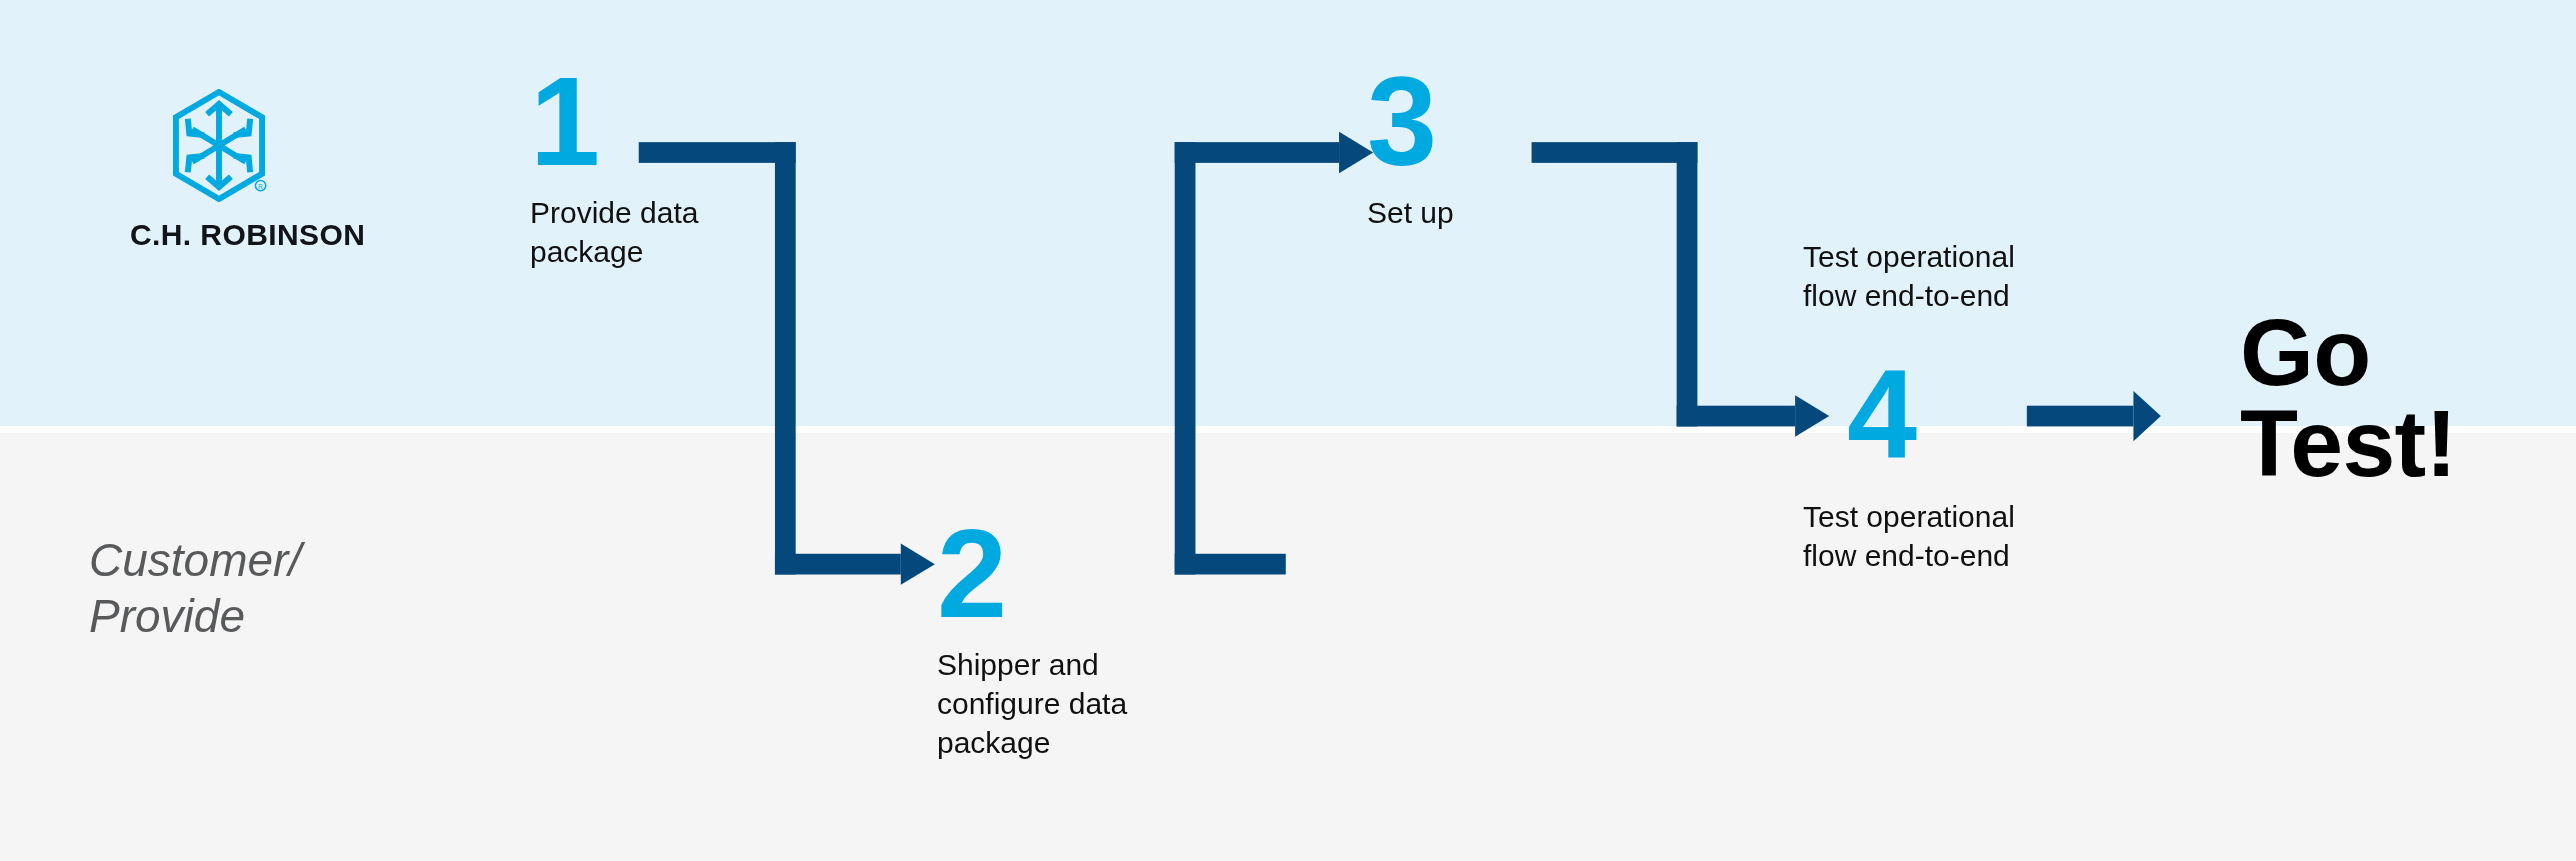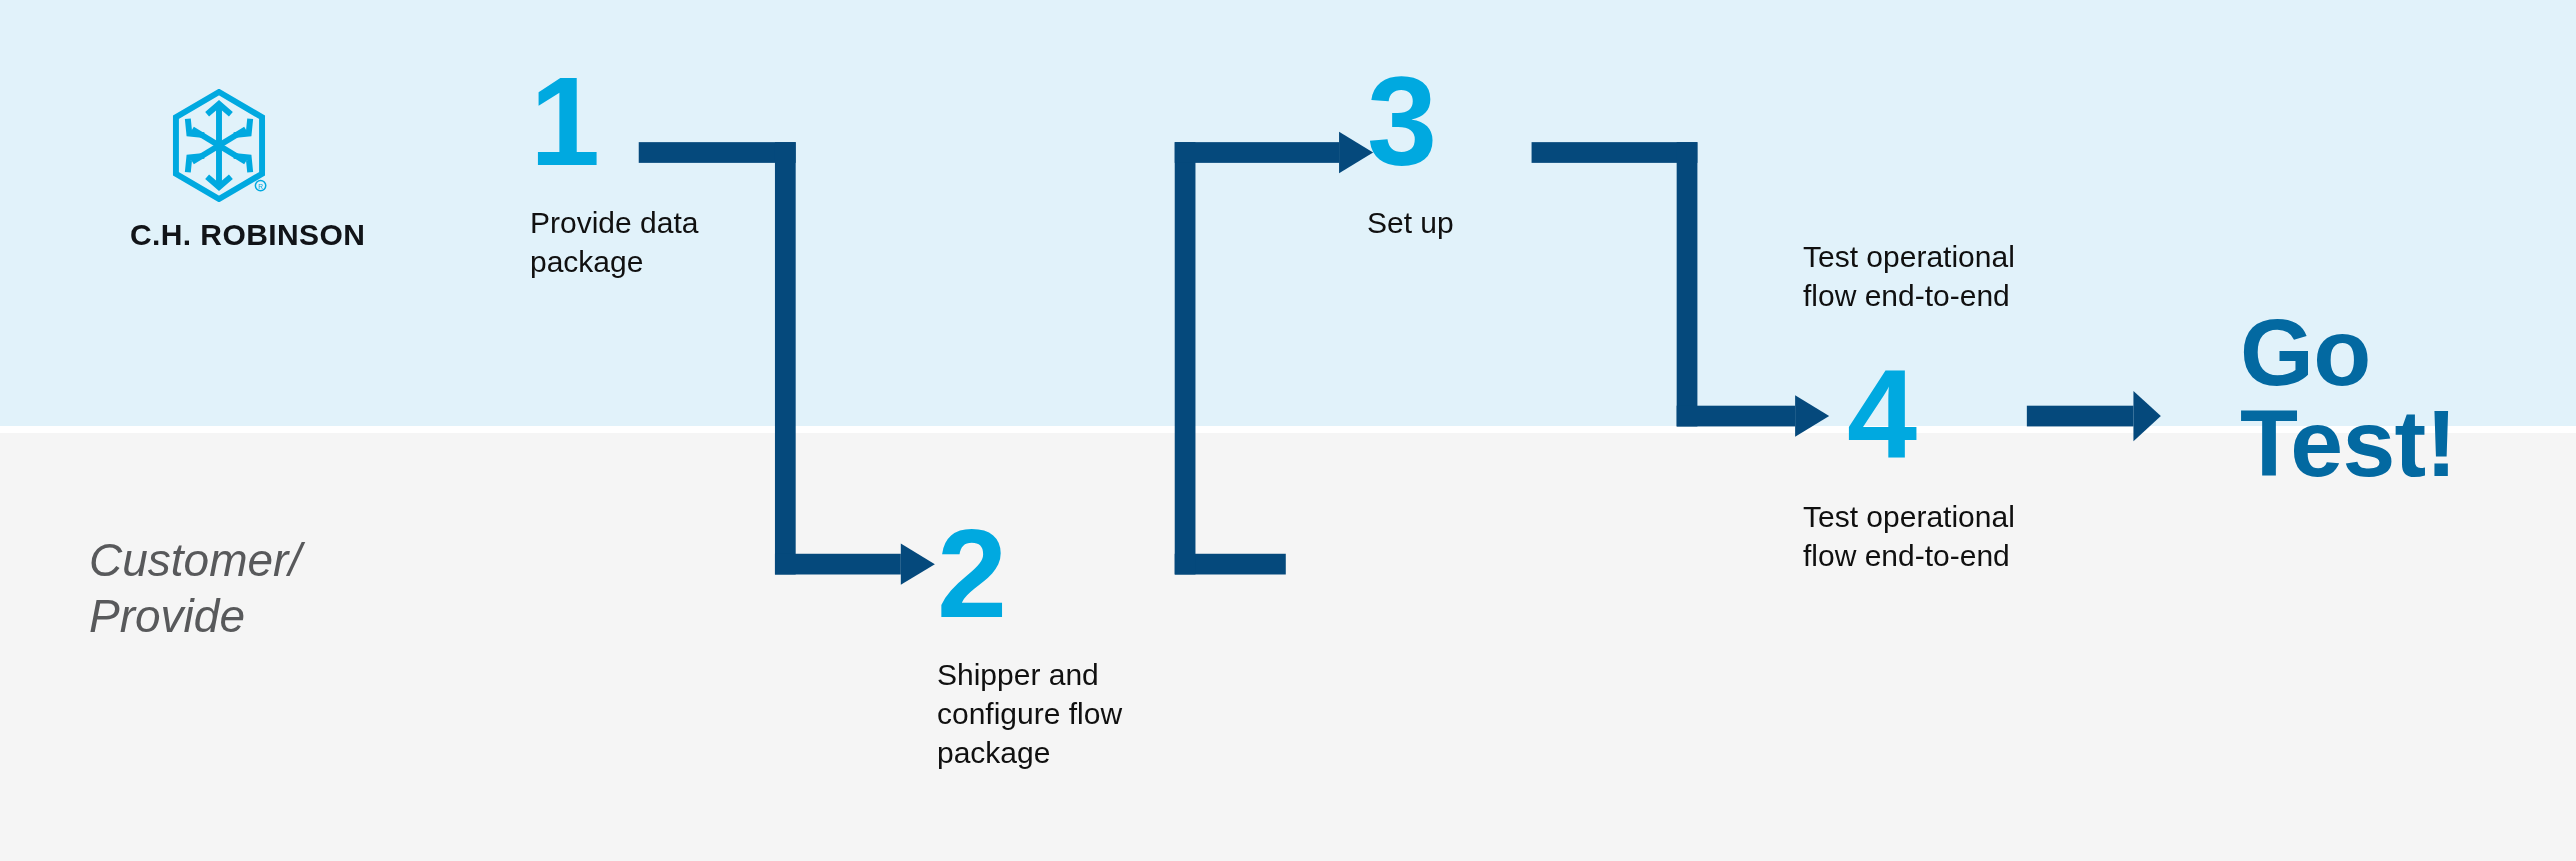--- a/index.html
+++ b/index.html
@@ -90,21 +90,21 @@
     line-height: 0.82;
     font-weight: 700;
     color: #00a9e0;
     letter-spacing: -2.2px;
   }
   .step-label {
     font-size: 30px;
     line-height: 1.3;
     color: #101010;
     font-weight: 400;
-    margin-top: 30px;
+    margin-top: 20px;
   }
 
   #step-1 { left: 530px; top: 70px; width: 244px; }
   #step-2 { left: 937px; top: 522px; width: 289px; }
   #step-3 { left: 1367px; top: 70px; width: 274px; }
   #step-4 { left: 1803px; top: 363px; width: 296px; }
   #step-4 .step-num { margin-left: 44px; }
   #step-4 .step-label { margin-top: 31px; }
 
   #note-3 {
@@ -119,21 +119,21 @@
 
   
   #go-live {
     position: absolute;
     left: 2240px;
     top: 307px;
     width: 311px;
     font-size: 95px;
     line-height: 0.96;
     font-weight: 700;
-    color: #0369a1;
+    color: #000000;
     letter-spacing: -0.7px;
   }
 </style>
 </head>
 <body>
 
 <div id="canvas">
 
   <div class="band" id="band-top"></div>
   <div class="band" id="band-gap"></div>
@@ -212,21 +212,21 @@
     <div class="step-label">
       <div>Provide data</div>
       <div>package</div>
     </div>
   </div>
 
   <div class="step" id="step-2">
     <div class="step-num">2</div>
     <div class="step-label">
       <div>Shipper and</div>
-      <div>configure flow</div>
+      <div>configure data</div>
       <div>package</div>
     </div>
   </div>
 
   <div class="step" id="step-3">
     <div class="step-num">3</div>
     <div class="step-label">
       <div>Set up</div>
     </div>
   </div>

